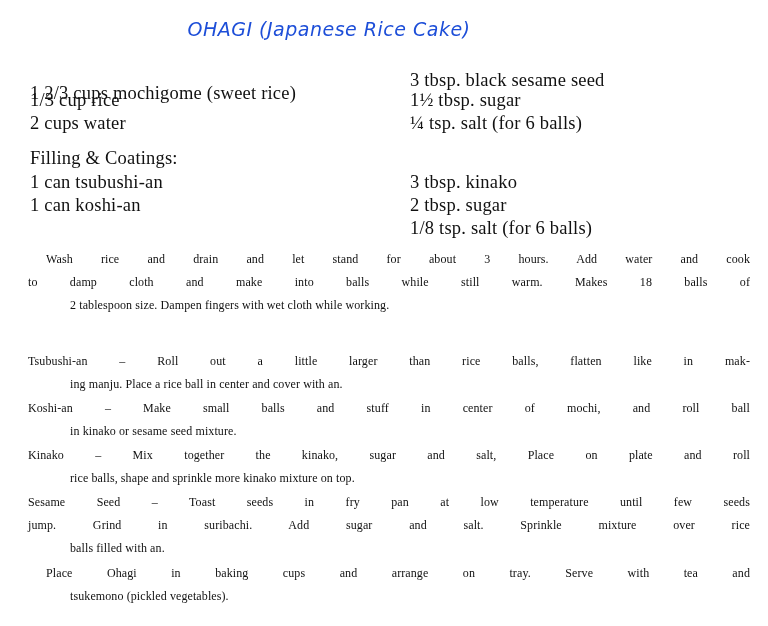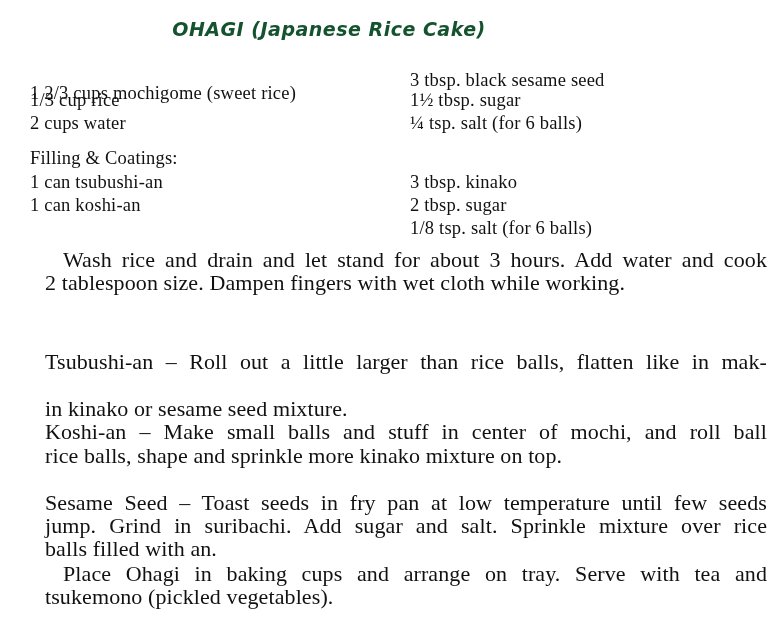--- a/index.html
+++ b/index.html
@@ -15,52 +15,53 @@
       color: #111111;
       font-family: "Liberation Serif", "DejaVu Serif", serif;
     }
     .title {
       position: absolute;
       left: 0;
       top: 18px;
       width: 658px;
       text-align: center;
       font-family: "DejaVu Sans", "Liberation Sans", sans-serif;
-      font-weight: bold;
+      font-weight: normal;
       font-style: italic;
       font-size: 19px;
       letter-spacing: 0.5px;
-      color: #14532d;
+      color: #1d4ed8;
     }
     .line {
       position: absolute;
       white-space: nowrap;
       font-size: 18.5px;
       line-height: 23px;
       letter-spacing: 0.2px;
     }
     .col-left { left: 30px; }
     .col-right { left: 410px; }
     .para {
       position: absolute;
-      left: 45px;
+      left: 28px;
       width: 722px;
-      font-size: 22px;
+      font-size: 12px;
       line-height: 23.2px;
       text-align: justify;
       text-align-last: left;
       letter-spacing: 0.1px;
     }
     .para .pline {
       display: block;
       white-space: nowrap;
       text-align-last: justify;
     }
     .para .pline.last {
       text-align-last: left;
+      margin-left: 42px;
     }
     .indent { padding-left: 18px; }
   </style>
 </head>
 <body>
 
 <div class="title">OHAGI (Japanese Rice Cake)</div>
 
 <div>
   <div class="line col-left" style="top:66px;margin-top:16px;">1 2/3 cups mochigome (sweet rice)</div>
@@ -77,33 +78,36 @@
   <div class="line col-left" style="top:171px;">1 can tsubushi-an</div>
   <div class="line col-left" style="top:194px;">1 can koshi-an</div>
 
   <div class="line col-right" style="top:171px;">3 tbsp. kinako</div>
   <div class="line col-right" style="top:194px;">2 tbsp. sugar</div>
   <div class="line col-right" style="top:217px;">1/8 tsp. salt (for 6 balls)</div>
 </div>
 
 <div class="para" style="top:248px;">
   <span class="pline indent">Wash rice and drain and let stand for about 3 hours. Add water and cook</span>
+  <span class="pline">to damp cloth and make into balls while still warm. Makes 18 balls of</span>
   <span class="pline last">2 tablespoon size. Dampen fingers with wet cloth while working.</span>
 </div>
 
 <div class="para" style="top:350px;">
   <span class="pline">Tsubushi-an – Roll out a little larger than rice balls, flatten like in mak-</span>
+  <span class="pline last">ing manju. Place a rice ball in center and cover with an.</span>
 </div>
 
 <div class="para" style="top:397px;">
+  <span class="pline">Koshi-an – Make small balls and stuff in center of mochi, and roll ball</span>
   <span class="pline last">in kinako or sesame seed mixture.</span>
-  <span class="pline">Koshi-an – Make small balls and stuff in center of mochi, and roll ball</span>
 </div>
 
 <div class="para" style="top:444px;">
+  <span class="pline">Kinako – Mix together the kinako, sugar and salt, Place on plate and roll</span>
   <span class="pline last">rice balls, shape and sprinkle more kinako mixture on top.</span>
 </div>
 
 <div class="para" style="top:491px;">
   <span class="pline">Sesame Seed – Toast seeds in fry pan at low temperature until few seeds</span>
   <span class="pline">jump. Grind in suribachi. Add sugar and salt. Sprinkle mixture over rice</span>
   <span class="pline last">balls filled with an.</span>
 </div>
 
 <div class="para" style="top:562px;">

